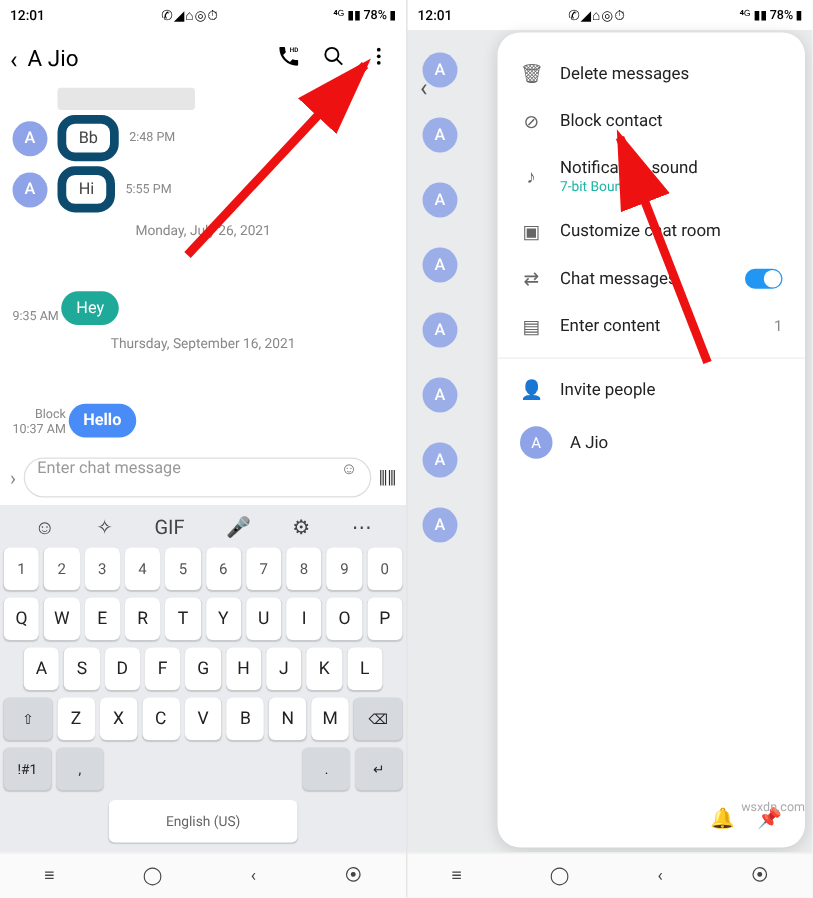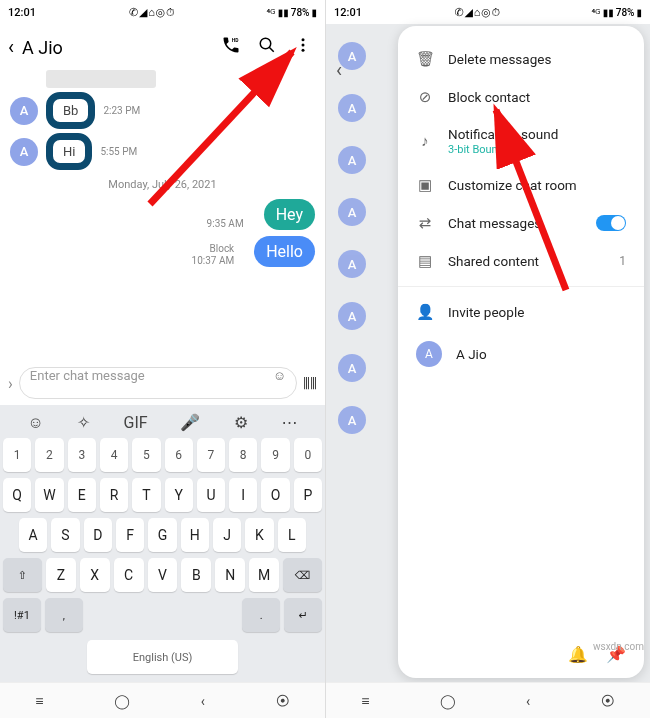--- a/index.html
+++ b/index.html
@@ -19,25 +19,25 @@
   .chat-header .title { font-size: 18px; flex: 1; }
   .chat-header .act { width: 28px; text-align: center; font-size: 18px; }
 
   
   .msgs { flex: 1; overflow: hidden; padding: 0 10px; font-size: 12px; color: #444; }
   .row { display: flex; align-items: center; gap: 8px; margin: 4px 0; }
   .avatar { width: 28px; height: 28px; border-radius: 50%; background: #8fa4e8; color: #fff; display: flex; align-items: center; justify-content: center; font-size: 13px; font-weight: 500; }
   .bubble-in { background: #fff; border: 7px solid #0c4a6e; border-radius: 14px; padding: 4px 10px; font-size: 13px; }
   .time { font-size: 10px; color: #888; }
   .date-sep { text-align: center; font-size: 11px; color: #888; margin: 8px 0; }
-  .out-wrap { display: flex; justify-content: flex-end; align-items: flex-end; gap: 20px; margin: 6px 0; }
+  .out-wrap { display: flex; align-items: flex-end; gap: 2px; margin: 6px 0; }
   .out-meta { font-size: 10px; color: #888; text-align: right; line-height: 1.2; }
-  .bubble-out { border-radius: 16px; padding: 6px 12px; font-size: 16px; color: #fff; }
+  .bubble-out { border-radius: 16px; padding: 6px 12px; font-size: 13px; color: #fff; margin-top: 34px; }
   .bubble-out.teal { background: #1fa999; }
-  .bubble-out.blue { background: #4a8cf7; }
+  .bubble-out.blue { background: #4a8cf7; font-weight: bold; }
   .redacted { width: 110px; height: 18px; background: #e6e6e6; border-radius: 3px; margin-left: 36px; }
   .time-under { font-size: 10px; color: #999; margin-left: 42px; margin-top: -2px; }
 
   
   .input-row { display: flex; align-items: center; gap: 6px; padding: 6px 8px; }
   .chev { font-size: 16px; color: #888; }
   .input { flex: 1; border: 1px solid #ddd; border-radius: 20px; height: 32px; display: flex; align-items: flex-start; padding: 0 10px; font-size: 13px; color: #999; justify-content: space-between; }
   .input .em { color: #666; }
   .wave { font-size: 16px; color: #333; }
 
@@ -116,34 +116,35 @@
           </svg>
       </span>
     </div>
 
     <div class="msgs">
       <div class="redacted"></div>
 
       <div class="row">
         <div class="avatar">A</div>
         <div class="bubble-in">Bb</div>
-        <span class="time">2:23 PM</span>
+        <span class="time">2:48 PM</span>
       </div>
       <div class="row">
         <div class="avatar">A</div>
         <div class="bubble-in">Hi</div>
         <span class="time">5:55 PM</span>
       </div>
 
       <div class="date-sep">Monday, July 26, 2021</div>
       <div class="out-wrap">
         <span class="out-meta">9:35 AM</span>
         <div class="bubble-out teal">Hey</div>
       </div>
 
+      <div class="date-sep">Thursday, September 16, 2021</div>
       <div class="out-wrap">
         <span class="out-meta">
           <span>Block</span><br>
           <span>10:37 AM</span>
         </span>
         <div class="bubble-out blue">Hello</div>
       </div>
     </div>
 
     <div class="input-row">
@@ -267,35 +268,35 @@
         <span>Delete messages</span>
       </div>
       <div class="mitem">
         <span class="ic">⊘</span>
         <span>Block contact</span>
       </div>
       <div class="mitem">
         <span class="ic">♪</span>
         <span>
           <div>Notification sound</div>
-          <div class="sub">3-bit Bounce</div>
+          <div class="sub">7-bit Bounce</div>
         </span>
       </div>
       <div class="mitem">
         <span class="ic">▣</span>
         <span>Customize chat room</span>
       </div>
       <div class="mitem">
         <span class="ic">⇄</span>
         <span>Chat messages</span>
         <span class="toggle"></span>
       </div>
       <div class="mitem">
         <span class="ic">▤</span>
-        <span>Shared content</span>
+        <span>Enter content</span>
         <span class="right">1</span>
       </div>
       <hr>
       <div class="mitem">
         <span class="ic">👤</span>
         <span>Invite people</span>
       </div>
       <div class="mitem">
         <span class="pavatar">A</span>
         <span>A Jio</span>

